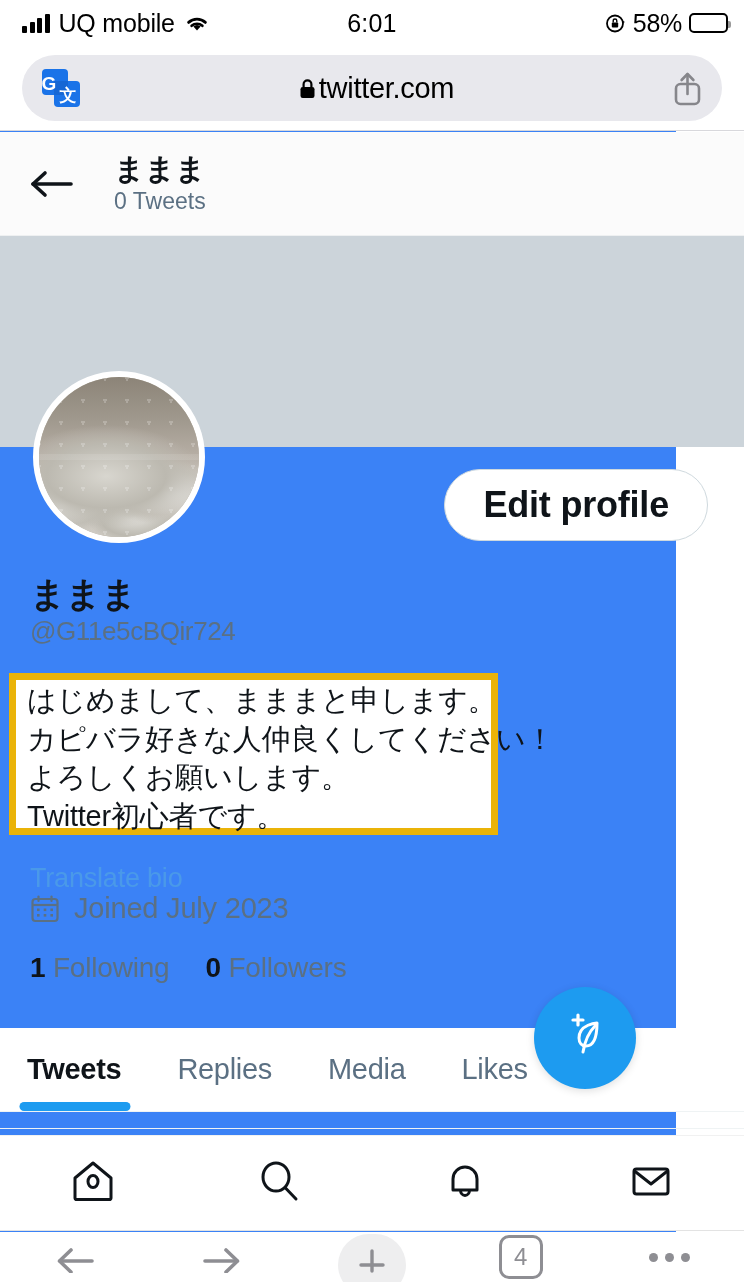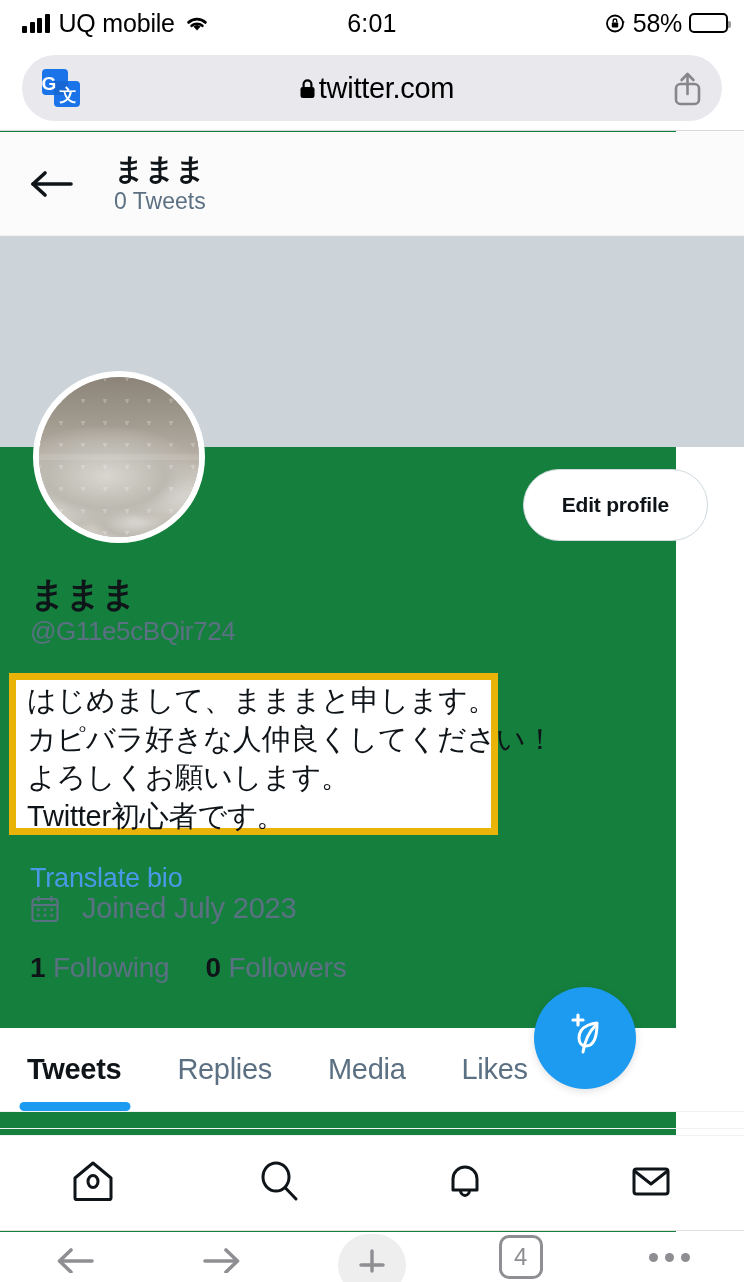--- a/index.html
+++ b/index.html
@@ -9,21 +9,21 @@
     height: 1282px;
     background: #ffffff;
     font-family: "Liberation Sans", "DejaVu Sans", sans-serif;
     overflow: hidden;
   }
 
   #screen {
     position: relative;
     width: 676px;
     height: 1282px;
-    background: #15803d;
+    background: #3b82f6;
   }
 
   
   .status-bar {
     position: absolute;
     top: 0; left: 0;
     width: 744px; height: 46px;
     display: flex;
     align-items: center;
     background: #ffffff;
@@ -220,21 +220,21 @@
 
   .edit-profile-btn {
     position: absolute;
     top: 22px;
     right: 36px;
     height: 72px;
     padding: 0 38px;
     border: 1.6px solid #cfd9de;
     border-radius: 36px;
     background: #ffffff;
-    font-size: 21px;
+    font-size: 36px;
     font-weight: 700;
     color: #0f1419;
     font-family: "Liberation Sans", sans-serif;
     letter-spacing: -0.2px;
     display: flex;
     align-items: center;
     justify-content: center;
   }
 
   .display-name {
@@ -284,21 +284,21 @@
     color: #4a99e9;
     letter-spacing: -0.2px;
   }
 
   .joined {
     position: absolute;
     top: 445px;
     left: 30px;
     display: flex;
     align-items: center;
-    gap: 22px;
+    gap: 14px;
   }
   .cal-icon { width: 30px; height: 30px; flex: 0 0 auto; }
   .joined-text {
     font-size: 29px;
     color: #5b7083;
     letter-spacing: -0.2px;
   }
 
   .counts {
     position: absolute;

